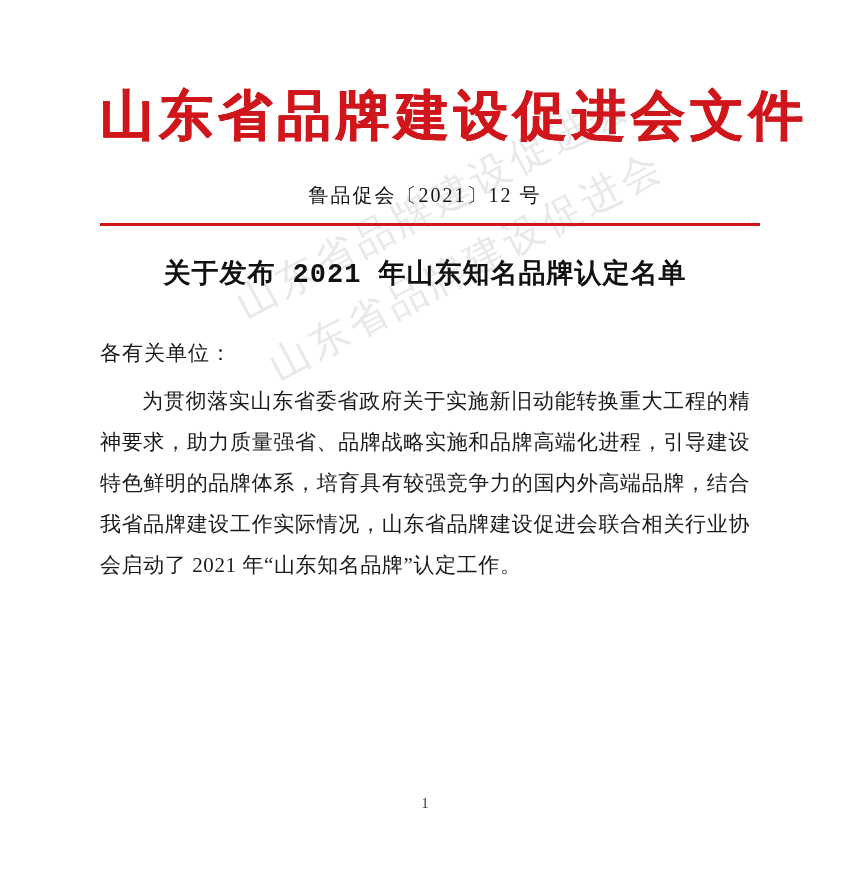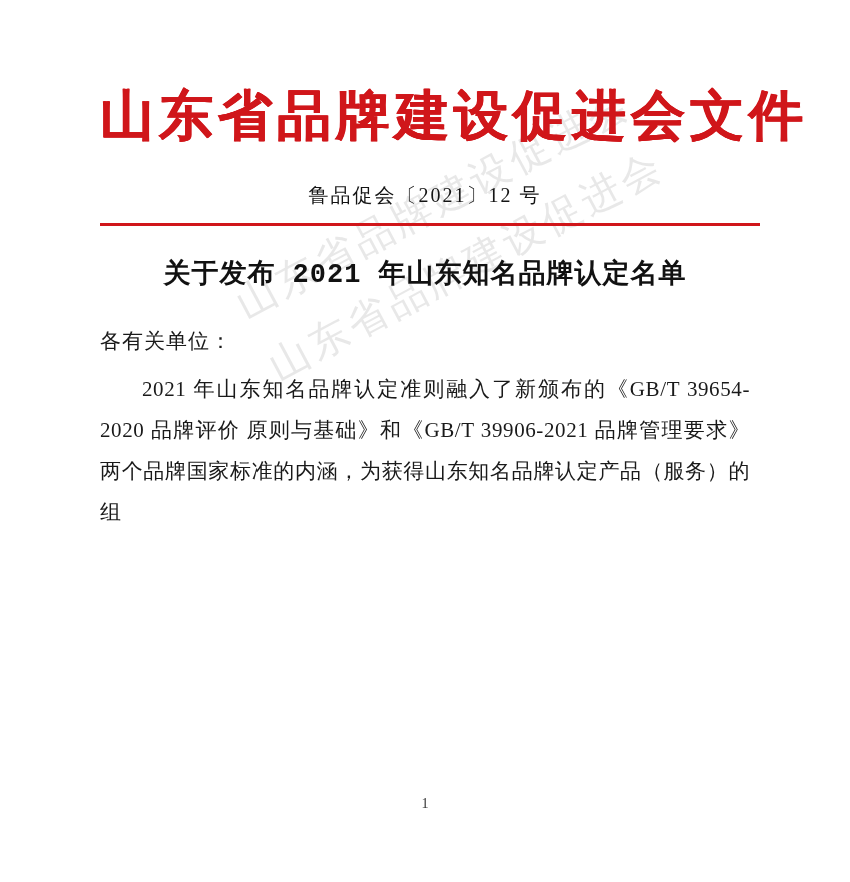--- a/index.html
+++ b/index.html
@@ -89,21 +89,21 @@
     line-height: 1.75;
     letter-spacing: 1px;
     color: #111;
     font-family: Liberation Mono, monospace;
   }
   .doc-title .line2 {
     display: block;
   }
 
   .salutation {
-    margin-top: 26px;
+    margin-top: 38px;
     font-size: 21px;
     letter-spacing: 1px;
     line-height: 1.6;
   }
 
   .body-para {
     margin-top: 10px;
     font-size: 21px;
     line-height: 41px;
     letter-spacing: 0.6px;
@@ -142,20 +142,20 @@
     <div class="doc-number">鲁品促会〔2021〕12 号</div>
 
     <div class="red-rule"></div>
 
     <div class="doc-title">
       <span>关于发布 2021 年山东知名品牌认定名单</span>
     </div>
 
     <div class="salutation">各有关单位：</div>
 
+    <div class="body-para">为贯彻落实山东省委省政府关于实施新旧动能转换重大工程的精神要求，助力质量强省、品牌战略实施和品牌高端化进程，引导建设特色鲜明的品牌体系，培育具有较强竞争力的国内外高端品牌，结合我省品牌建设工作实际情况，山东省品牌建设促进会联合相关行业协会启动了 2021 年“山东知名品牌”认定工作。</div>
 
-    <div class="body-para">2021 年山东知名品牌认定准则融入了新颁布的《GB/T 39654-2020 品牌评价 原则与基础》和《GB/T 39906-2021 品牌管理要求》两个品牌国家标准的内涵，为获得山东知名品牌认定产品（服务）的组</div>
 
   </div>
 
   <div class="page-number">1</div>
 
 </div>
 
 </body></html>

